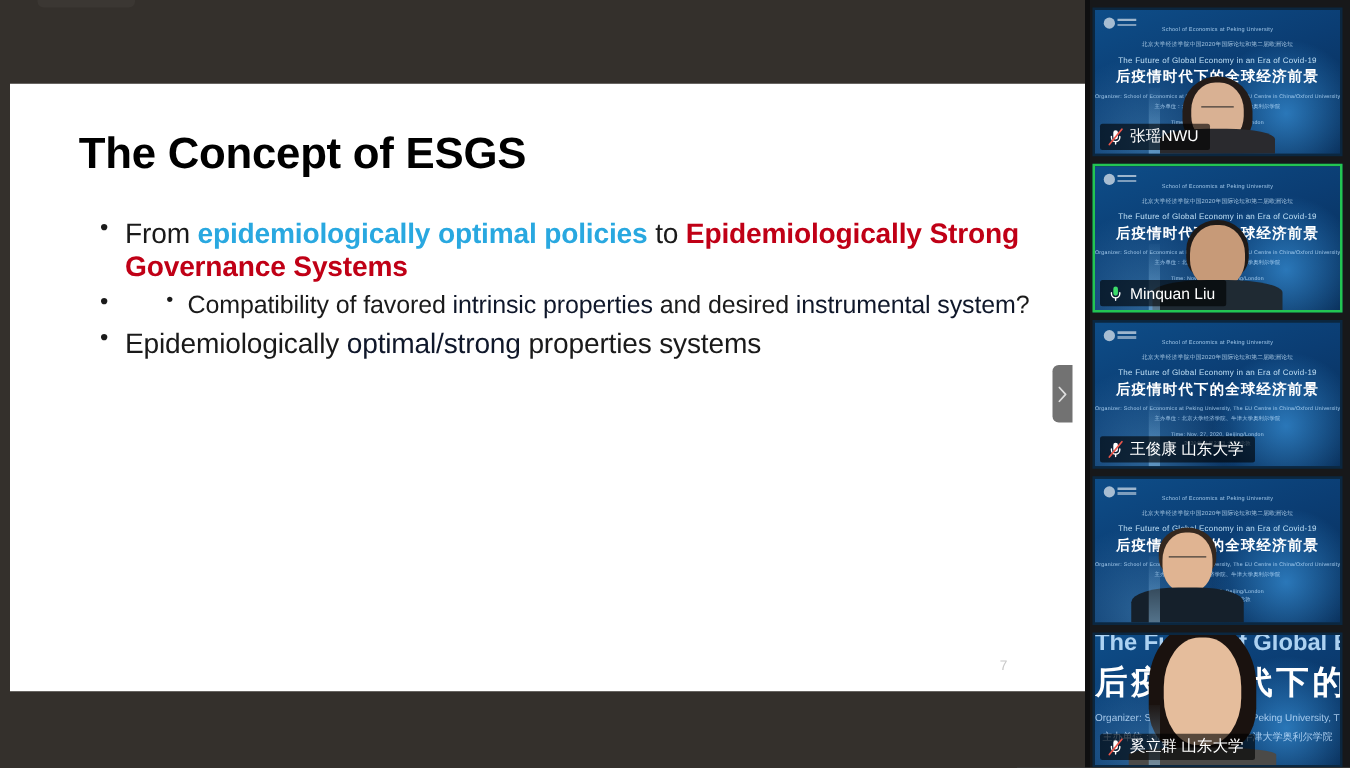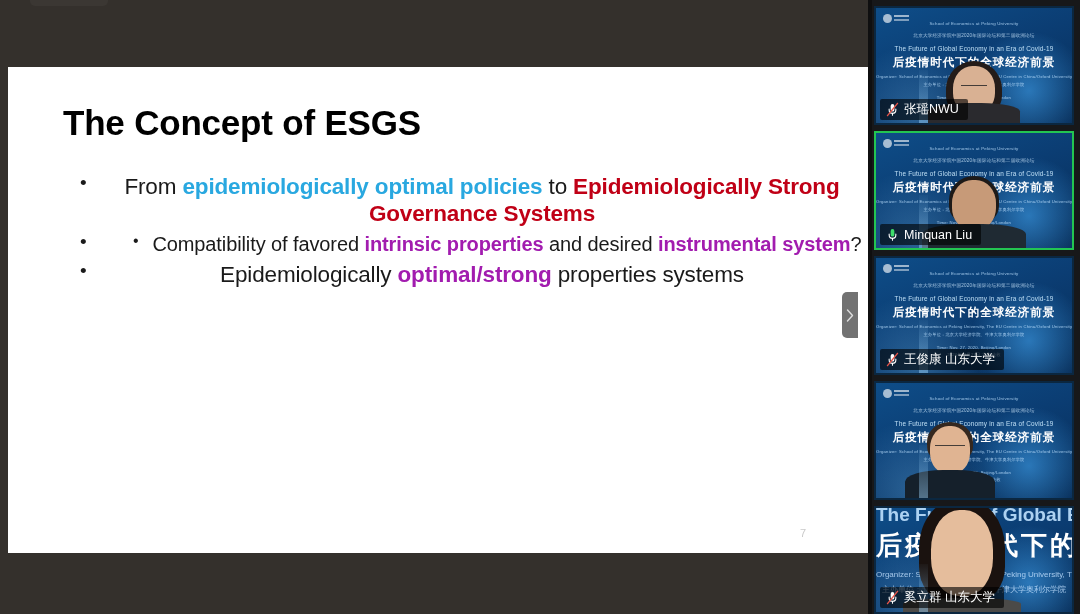--- a/index.html
+++ b/index.html
@@ -42,21 +42,20 @@
   }
 
   .slide {
     position: absolute;
     left: 8px;
     top: 67px;
     width: 860px;
     height: 486px;
     background: #ffffff;
     overflow: hidden;
-    text-align: center;
   }
 
   .slide-title {
     position: absolute;
     left: 55px;
     top: 36px;
     font-size: 35px;
     font-weight: bold;
     color: #000000;
     letter-spacing: -0.2px;
@@ -109,21 +108,21 @@
     content: "\2022";
     position: absolute;
     left: 0px;
     top: -1px;
     font-size: 16px;
     color: #1a1a1a;
   }
 
   .c-blue   { color: #29a8e0; font-weight: bold; }
   .c-dkred  { color: #c00016; font-weight: bold; }
-  .c-red    { color: #a21caf; font-weight: bold; }
+  .c-red    { color: #0f172a; font-weight: normal; }
 
   .slide-number {
     position: absolute;
     right: 62px;
     bottom: 14px;
     font-size: 11px;
     color: #c9c9c9;
   }
 
   

